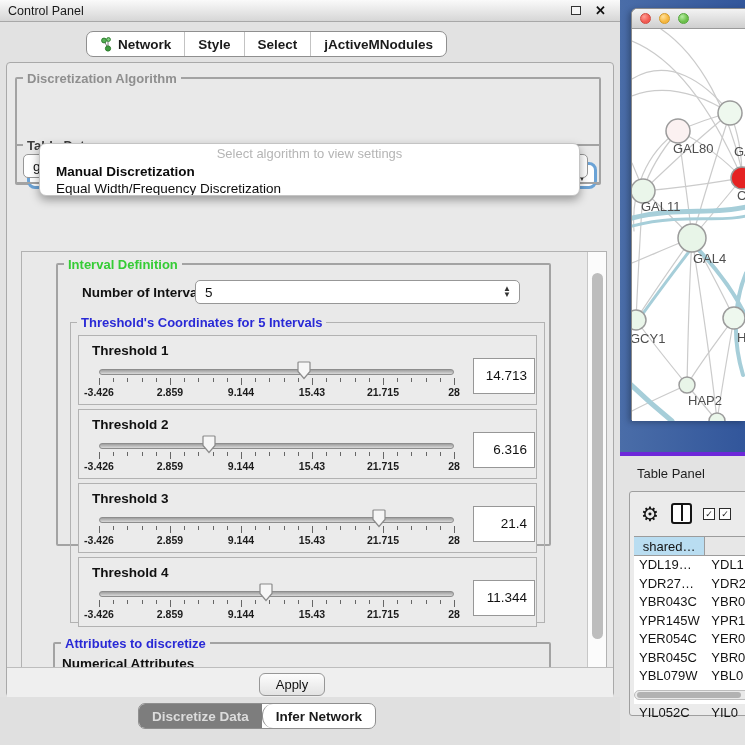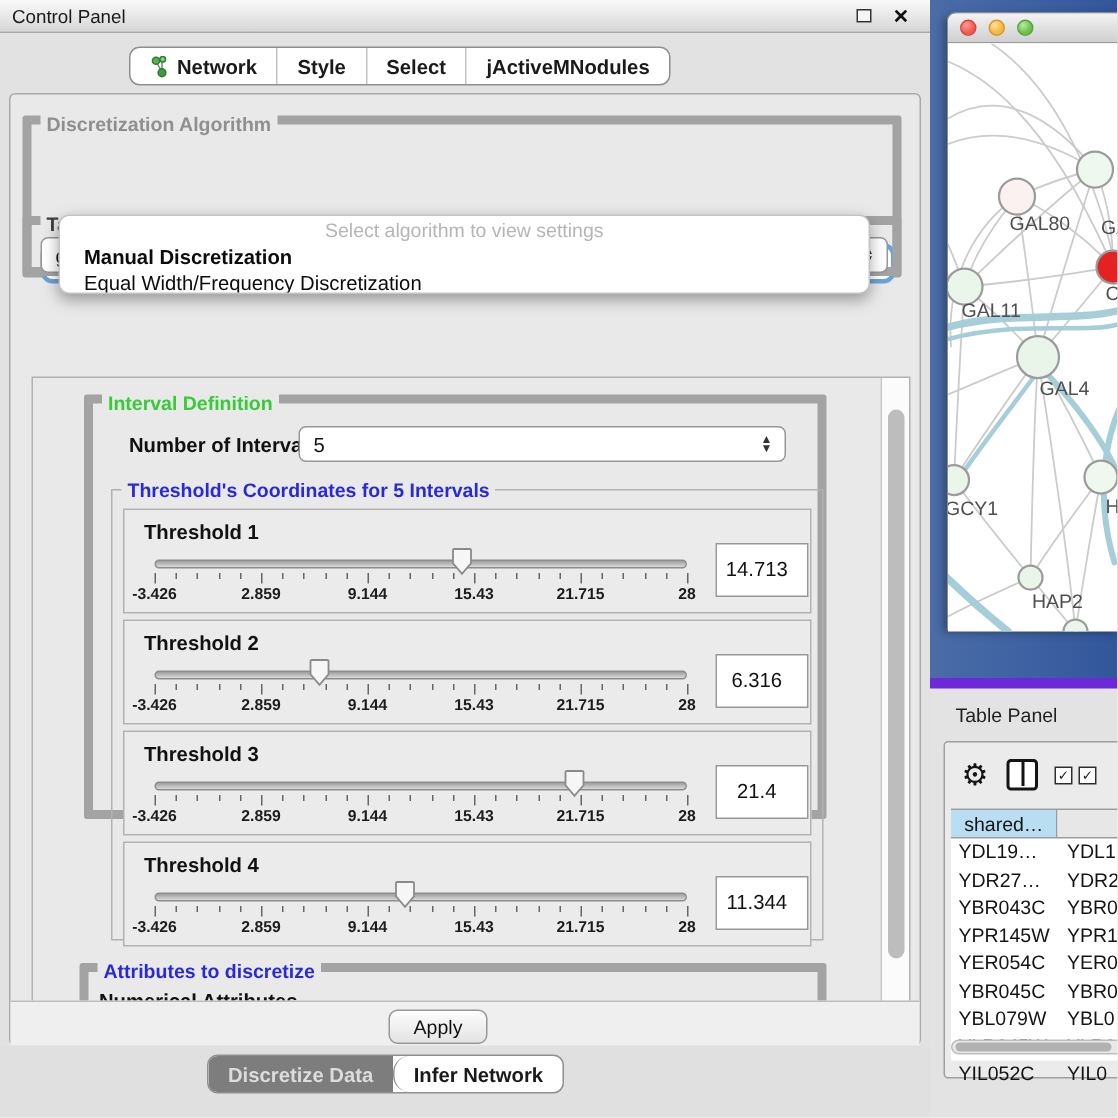--- a/index.html
+++ b/index.html
@@ -22,21 +22,21 @@
   .tab { display:flex; align-items:center; padding:0 13px; font-size:13.5px; font-weight:600;
       color:#1a1a1a; border-left:1px solid #c3c3c3; cursor:default; white-space:nowrap; }
   .tab:first-child { border-left:none; }
   .tab.selected { background:#7d7d7d; color:#dcdcdc; border-left-color:#7d7d7d; }
   .tab.selected + .tab { border-left-color:#8f8f8f;border-radius:11px; }
   .tab .tabicon { margin-right:6px; display:inline-flex; }
 
   #cp-outer { position:absolute; left:6px; top:62px; width:608px; height:635px;
       border:1px solid #a9a9a9; border-radius:4px; background:#e9e9e9; }
 
-  .titled-group { position:absolute; border:6px solid #a3a3a3; border-radius:2px; }
+  .titled-group { position:absolute; border:2px solid #a3a3a3; border-radius:2px; }
   .group-label { position:absolute; top:-8px; left:6px; background:#e9e9e9; padding:0 4px;
       font-size:13px; font-weight:600; color:#3d3d3d; white-space:nowrap; }
   .group-label.green { color:#35cc35; }
   .group-label.blue  { color:#2929d6; }
   .group-label.dim   { color:#8f8f8f; }
 
   .combo { position:absolute; background:#fff; border:1px solid #979797; border-radius:5px;
       font-size:13.5px; color:#111; display:flex; align-items:center; padding-left:9px; }
   .combo .spin { margin-left:auto; margin-right:8px; font-size:8px; color:#333; line-height:0.8;
       display:flex; flex-direction:column; align-items:center; }
@@ -71,21 +71,21 @@
   .thr-label { position:absolute; left:13px; top:7px; font-size:13.5px; font-weight:bold; color:#111; }
   .thr-track { position:absolute; left:20px; top:33px; width:355px; height:6px;
       background:linear-gradient(#9e9e9e,#d9d9d9); border:1px solid #8d8d8d; border-radius:3px; }
   .thr-handle { position:absolute; top:25px; width:16px; height:19px; }
   .ticks { position:absolute; left:20px; top:42px; width:355px; height:7px; }
   .tick { position:absolute; top:0; width:1px; height:4px; background:#666; }
   .tick.major { height:7px; }
   .ticklabels { position:absolute; left:20px; top:50px; width:355px; height:12px; }
   .ticklabel { position:absolute; transform:translateX(-50%); font-size:10.5px; font-weight:600; color:#1c1c1c; white-space:nowrap; }
   .thr-value { position:absolute; left:394px; top:22px; width:62px; height:36px; background:#fff;
-      border:1px solid #979797; font-size:13.5px; color:#111; text-align:center;
+      border:1px solid #979797; font-size:13.5px; color:#111; text-align:right;
       line-height:34px; padding-right:7px; }
 
   
   #attr-group { left:31px; top:390px; width:498px; height:100px; }
   #attr-sublabel { position:absolute; left:7px; top:12px; font-size:13.5px; font-weight:bold; color:#111; }
   #attr-list { position:absolute; left:20px; top:31px; width:452px; height:60px; background:#fff;
       border:1px solid #bdbdbd; overflow:hidden; font-size:13px; color:#1a1a1a; }
   #attr-list .item { padding-left:12px; height:18px; line-height:18px; }
   #attr-scroll { position:absolute; right:2px; top:1px; width:11px; height:56px; background:#f2f2f2; }
   #attr-scroll .thumb { position:absolute; left:1px; top:2px; width:9px; height:44px; background:#b9b9b9; border-radius:5px; }
@@ -105,21 +105,21 @@
   #net-window { position:absolute; left:631px; top:8px; width:114px; height:412px;
       border:1px solid #8a8a8a; border-right:none; border-radius:6px 0 0 0;
       box-shadow:-2px 2px 6px rgba(0,0,0,.3); background:#fff; }
   #net-titlebar { position:absolute; left:0; top:0; width:114px; height:20px;
       background:linear-gradient(#f3f3f3,#cfcfcf); border-bottom:1px solid #9a9a9a;
       border-radius:6px 0 0 0; display:flex; align-items:center; padding-left:8px; }
   .light { width:11px; height:11px; border-radius:50%; margin-right:8px; }
   #net-canvas { position:absolute; left:0; top:20px; width:114px; height:392px; overflow:hidden; background:#fff; }
 
   #table-area { position:absolute; left:620px; top:452px; width:125px; height:293px;
-      background:#e3e3e3; border-top:7px solid #6d28d9; }
+      background:#e3e3e3; border-top:4px solid #6d28d9; }
   #tp-title { position:absolute; left:17px; top:10px; font-size:13px; color:#1f1f1f; }
   #tp-box { position:absolute; left:9px; top:35px; width:130px; height:225px; background:#ebebeb;
       border:1px solid #9f9f9f; border-radius:3px; }
   #tp-toolbar { position:absolute; left:0; top:0; width:128px; height:43px; display:flex;
       align-items:center; }
   .gear-glyph { font-size:20px; color:#141414; margin-left:11px; }
   .cols-icon { width:21px; height:21px; border:2.5px solid #141414; border-radius:3px; margin-left:12px; position:relative; background:#fff; }
   .cols-icon:before { content:""; position:absolute; left:8px; top:0; width:2.5px; height:16px; background:#141414; }
   .chk { width:12px; height:12px; border:1.5px solid #2c2c2c; background:#fff; margin-left:4px;
       font-size:9px; line-height:10px; text-align:center; color:#222; }

